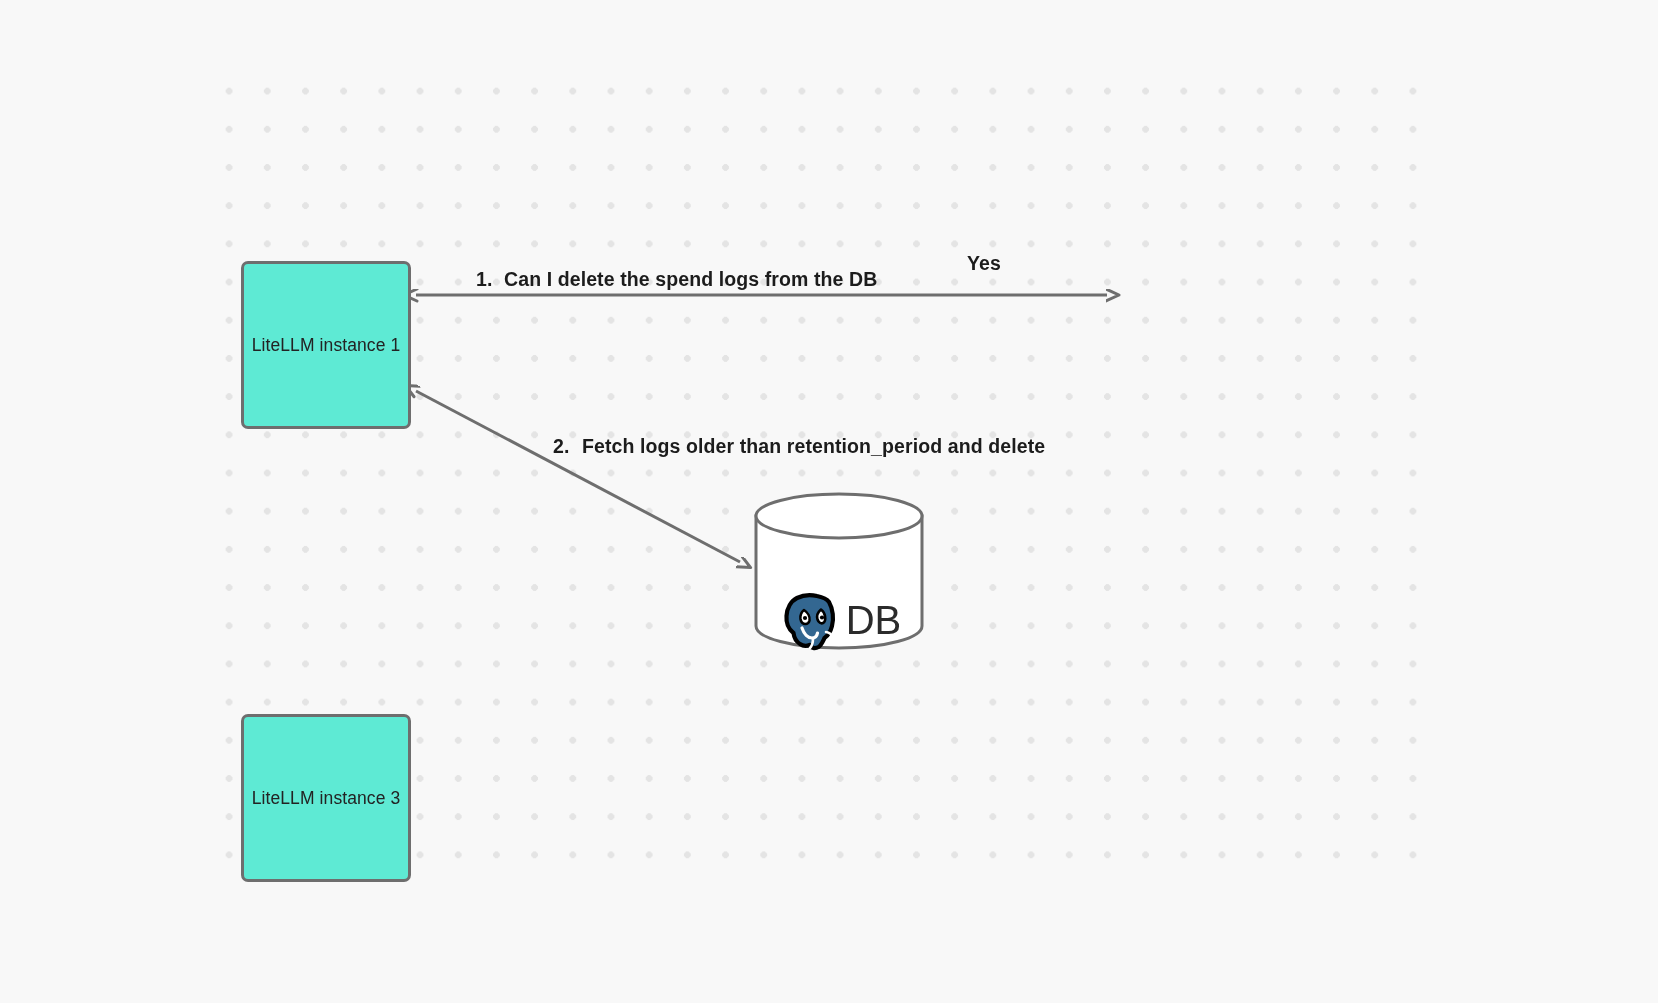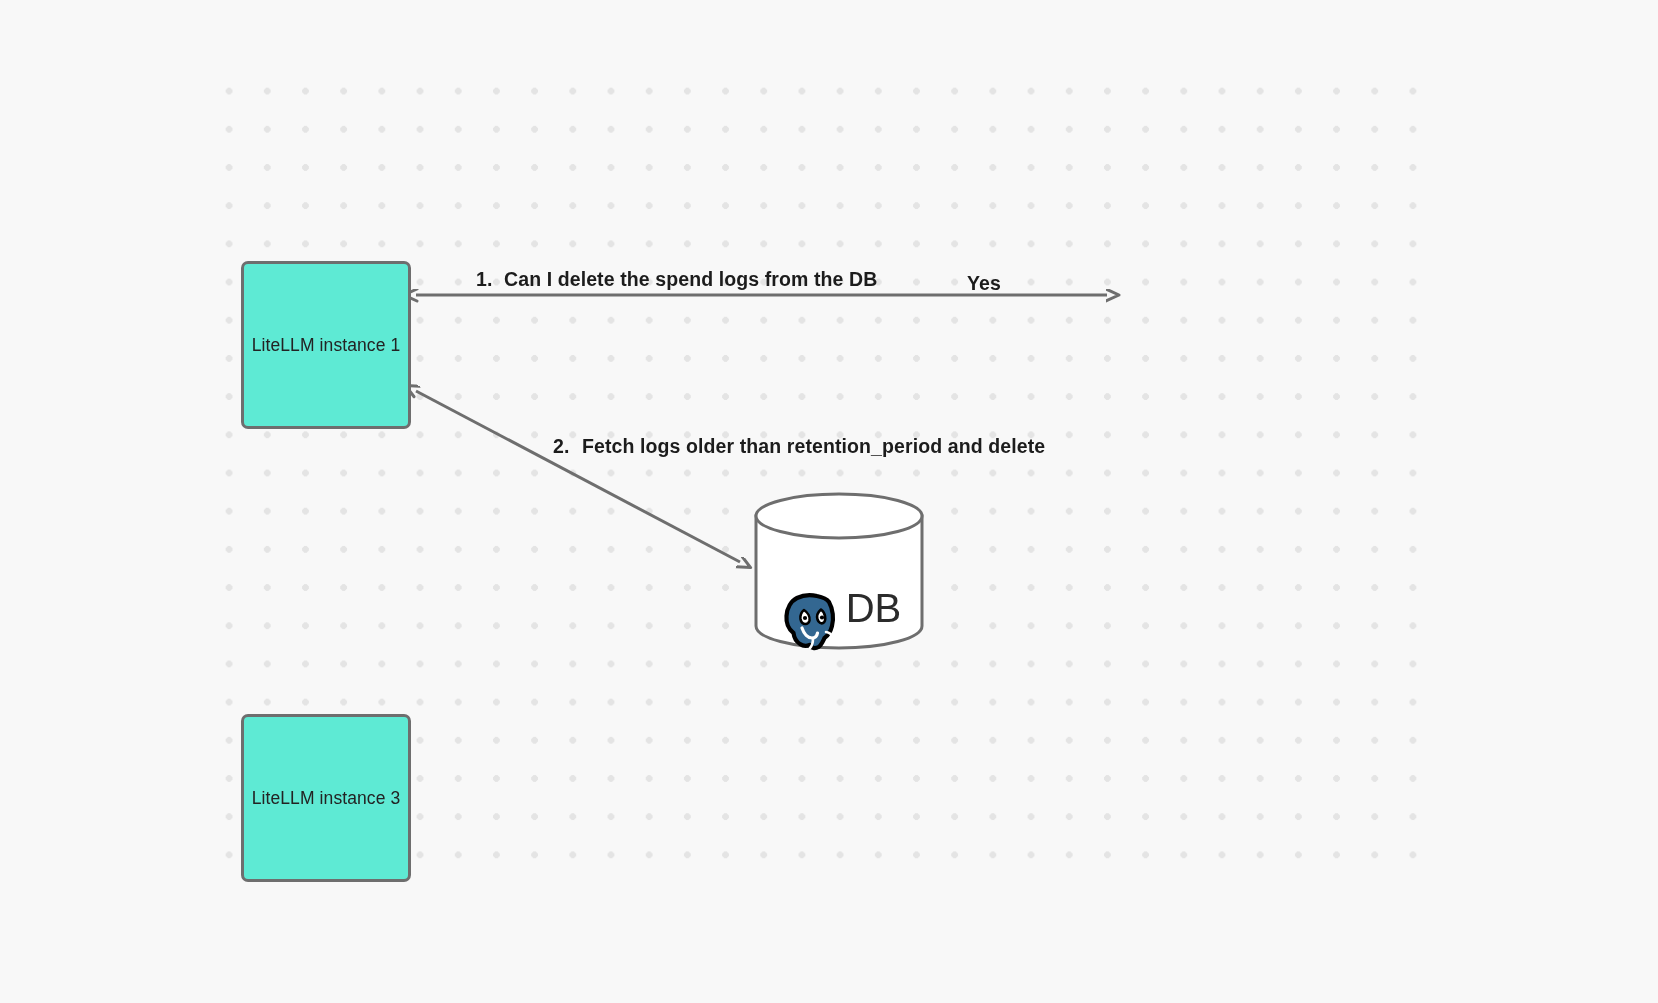--- a/index.html
+++ b/index.html
@@ -109,21 +109,21 @@
     left: 0; top: 0;
     width: 172px;
     height: 158px;
   }
   #db-content {
     position: absolute;
     left: 0;
     right: 0;
     top: 96px;
     display: flex;
-    align-items: flex-start;
+    align-items: center;
     justify-content: center;
   }
   .db-label {
     font-size: 40px;
     color: #2b2b2b;
     font-family: "Liberation Sans", sans-serif;
     letter-spacing: 0px;
     line-height: 1;
     margin-left: 1px;
   }
@@ -133,21 +133,21 @@
     position: absolute;
     font-family: "Liberation Sans", sans-serif;
     font-weight: bold;
     color: #1c1c1c;
     white-space: nowrap;
     font-size: 19.5px;
     letter-spacing: 0.1px;
   }
   #label-1-num { left: 476px; top: 268px; }
   #label-1-text { left: 504px; top: 268px; }
-  #label-1-reply { left: 967px; top: 272px; }
+  #label-1-reply { left: 967px; top: 252px; }
   #label-2-num { left: 553px; top: 435px; }
   #label-2-text { left: 582px; top: 435px; }
 </style>
 </head>
 <body>
 
 <div id="canvas">
 
   <div id="dot-grid"></div>
 

